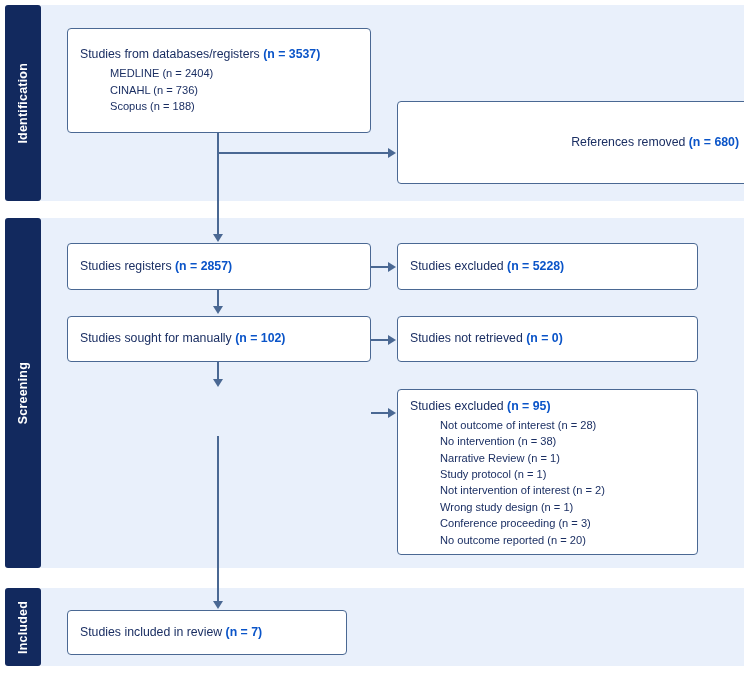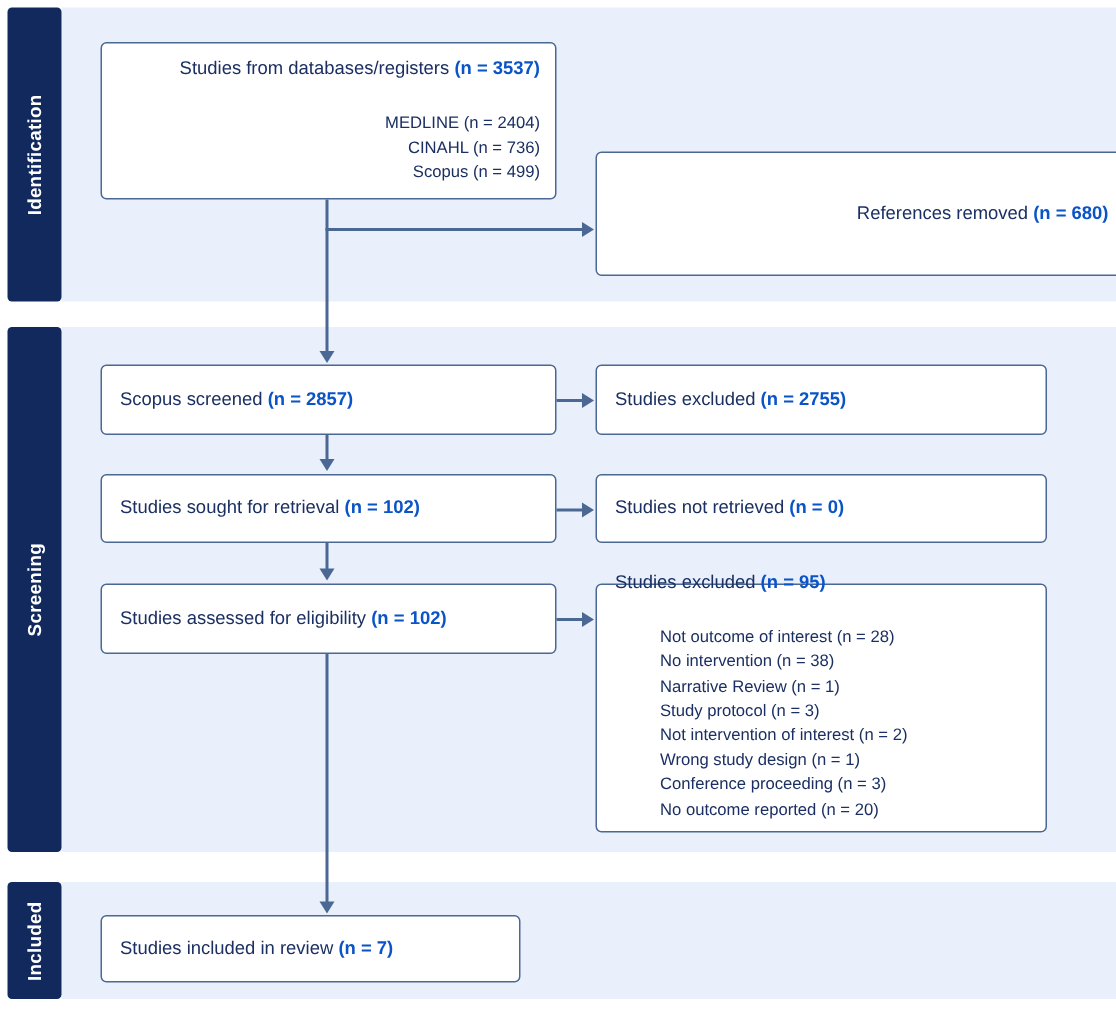--- a/index.html
+++ b/index.html
@@ -54,21 +54,21 @@
     color:#1b2f63;
     line-height:1.45;
     white-space:nowrap;
   }
   .pbox .headline .cnt{
     color:#0a54c8;
     font-weight:bold;
   }
   .pbox ul{
     list-style:none;
-    margin:19px 0 0 0;
+    margin:1px 0 0 0;
     padding:0 0 0 30px;
   }
   .pbox ul li{
     font-size:11.1px;
     color:#1b2f63;
     line-height:1.48;
     white-space:nowrap;
   }
   
   .ln{
@@ -128,76 +128,71 @@
 
   <div class="ln v" style="left:217px;top:362px;height:18px;"></div>
   <div class="arrow-d" style="left:213px;top:379px;"></div>
 
   <div class="ln h" style="left:371px;top:412px;width:18px;"></div>
   <div class="arrow-r" style="left:388px;top:408px;"></div>
 
   <div class="ln v" style="left:217px;top:436px;height:167px;"></div>
   <div class="arrow-d" style="left:213px;top:601px;"></div>
 
-  <div class="pbox" style="left:67px;top:28px;width:304px;height:105px;text-align:right;">
+  <div class="pbox" style="left:67px;top:28px;width:304px;height:105px;">
     <div class="headline">
       <span>Studies from databases/registers </span><span class="cnt">(n = 3537)</span>
     </div>
     <ul>
       <li>MEDLINE (n = 2404)</li>
       <li>CINAHL (n = 736)</li>
-      <li>Scopus (n = 499)</li>
+      <li>Scopus (n = 188)</li>
     </ul>
   </div>
 
   <div class="pbox" style="left:397px;top:101px;width:353px;height:83px;align-items:flex-end;">
     <div class="headline">
       <span>References removed </span><span class="cnt">(n = 680)</span>
     </div>
   </div>
 
   <div class="pbox" style="left:67px;top:243px;width:304px;height:47px;">
     <div class="headline">
-      <span>Scopus screened </span><span class="cnt">(n = 2857)</span>
+      <span>Studies registers </span><span class="cnt">(n = 2857)</span>
     </div>
   </div>
 
   <div class="pbox" style="left:397px;top:243px;width:301px;height:47px;">
     <div class="headline">
-      <span>Studies excluded </span><span class="cnt">(n = 2755)</span>
+      <span>Studies excluded </span><span class="cnt">(n = 5228)</span>
     </div>
   </div>
 
   <div class="pbox" style="left:67px;top:316px;width:304px;height:46px;">
     <div class="headline">
-      <span>Studies sought for retrieval </span><span class="cnt">(n = 102)</span>
+      <span>Studies sought for manually </span><span class="cnt">(n = 102)</span>
     </div>
   </div>
 
   <div class="pbox" style="left:397px;top:316px;width:301px;height:46px;">
     <div class="headline">
       <span>Studies not retrieved </span><span class="cnt">(n = 0)</span>
     </div>
   </div>
 
-  <div class="pbox" style="left:67px;top:389px;width:304px;height:47px;">
-    <div class="headline">
-      <span>Studies assessed for eligibility </span><span class="cnt">(n = 102)</span>
-    </div>
-  </div>
 
   <div class="pbox" style="left:397px;top:389px;width:301px;height:166px;justify-content:flex-end;padding-top:9px;">
     <div class="headline">
       <span>Studies excluded </span><span class="cnt">(n = 95)</span>
     </div>
     <ul>
       <li>Not outcome of interest (n = 28)</li>
       <li>No intervention (n = 38)</li>
       <li>Narrative Review (n = 1)</li>
-      <li>Study protocol (n = 3)</li>
+      <li>Study protocol (n = 1)</li>
       <li>Not intervention of interest (n = 2)</li>
       <li>Wrong study design (n = 1)</li>
       <li>Conference proceeding (n = 3)</li>
       <li>No outcome reported (n = 20)</li>
     </ul>
   </div>
 
   <div class="pbox" style="left:67px;top:610px;width:280px;height:45px;">
     <div class="headline">
       <span>Studies included in review </span><span class="cnt">(n = 7)</span>

